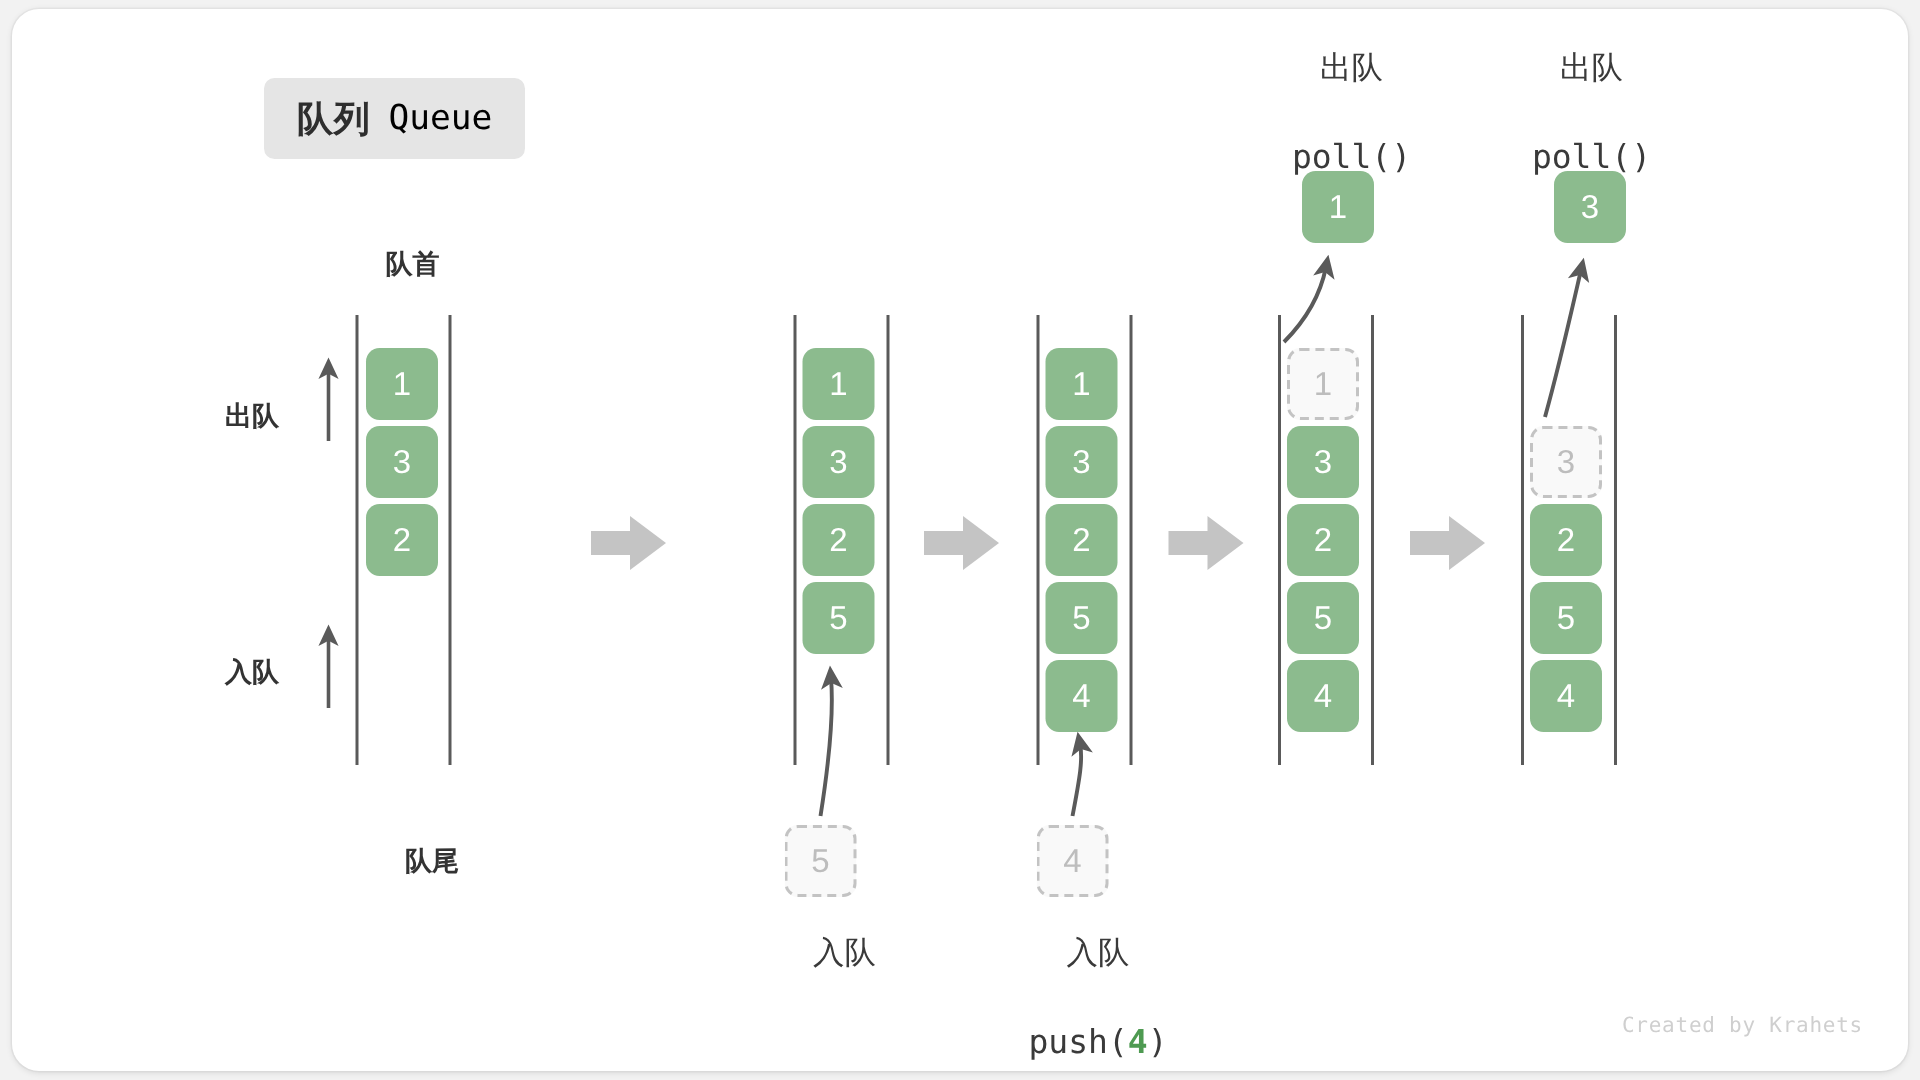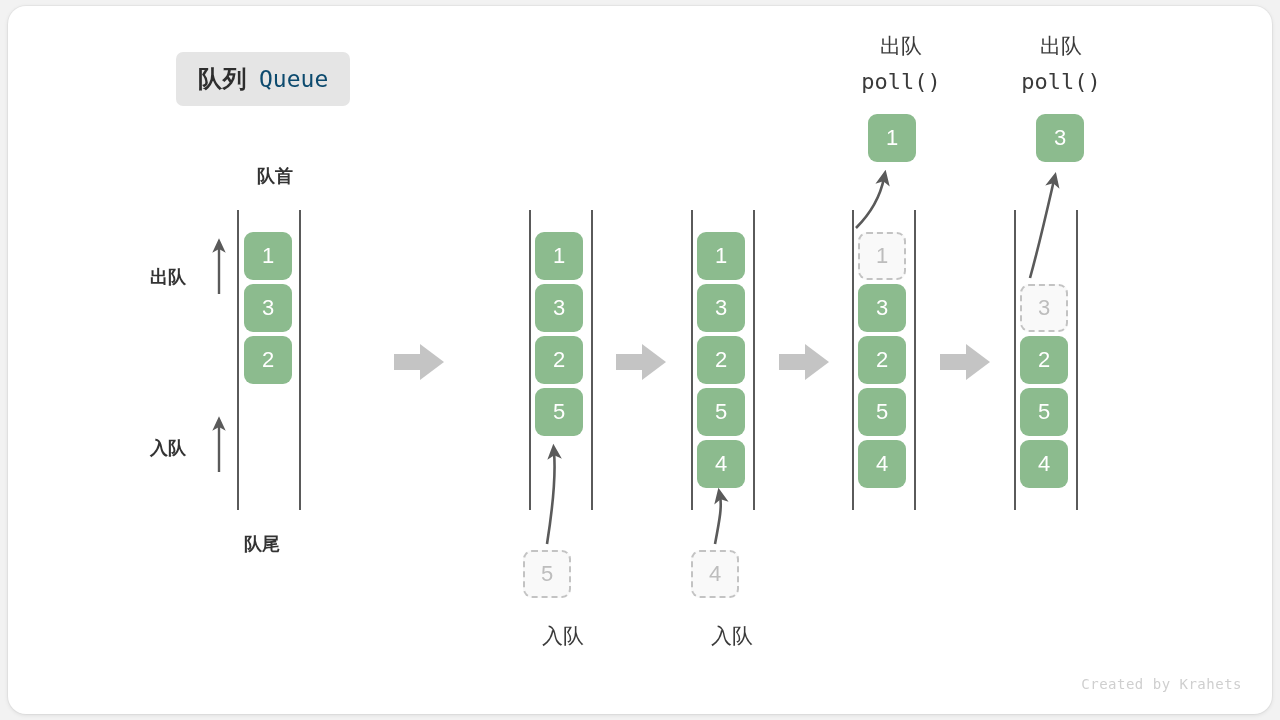--- a/index.html
+++ b/index.html
@@ -47,21 +47,21 @@
   }
   .title-cn {
     font-size: 24px;
     font-weight: bold;
     color: #2e2e2e;
     letter-spacing: 0.5px;
   }
   .title-en {
     font-family: "DejaVu Sans Mono", "Liberation Mono", monospace;
     font-size: 23px;
-    color: #0c4a6e;
+    color: #000000;
   }
 
   
   .cjk-bold {
     position: absolute;
     font-size: 18px;
     font-weight: bold;
     color: #333333;
     white-space: nowrap;
   }
@@ -74,20 +74,21 @@
   .op-label .op-cn {
     display: block;
     font-size: 21px;
     color: #3a3a3a;
   }
   .op-label .op-code {
     display: block;
     font-family: "DejaVu Sans Mono", "Liberation Mono", monospace;
     font-size: 22px;
     color: #3a3a3a;
+    margin-top: 24px;
   }
   .op-label .op-arg { color: #4e9a51; font-weight: bold; }
 
   
   .rail {
     position: absolute;
     width: 2px;
     background: #5a5a5a;
   }
 
@@ -138,31 +139,32 @@
 
 <div id="stage">
   <div id="card">
 
     <div class="title-badge">
       <span class="title-cn">队列</span>
       <span class="title-en">Queue</span>
     </div>
 
     <div class="cjk-bold" style="left:236px; top:158px; width:62px; text-align:center;">队首</div>
-    <div class="cjk-bold" style="left:236px; top:526px; width:62px; text-align:left;">队尾</div>
+    <div class="cjk-bold" style="left:236px; top:556px; width:62px; text-align:right;">队尾</div>
 
     <div class="cjk-bold" style="left:142px; top:259px;">出队</div>
     <div class="cjk-bold" style="left:142px; top:430px;">入队</div>
 
     <div class="op-label" style="left:440px; top:612px; width:230px;">
       <span class="op-cn">入队</span>
     </div>
 
     <div class="op-label" style="left:609px; top:612px; width:230px;">
       <span class="op-cn">入队</span>
+      <span class="op-code"><span>push(</span><span class="op-arg">4</span><span>)</span></span>
     </div>
 
     <div class="op-label" style="left:778px; top:22px; width:230px;">
       <span class="op-cn">出队</span>
       <span class="op-code">poll()</span>
     </div>
 
     <div class="op-label" style="left:938px; top:22px; width:230px;">
       <span class="op-cn">出队</span>
       <span class="op-code">poll()</span>

